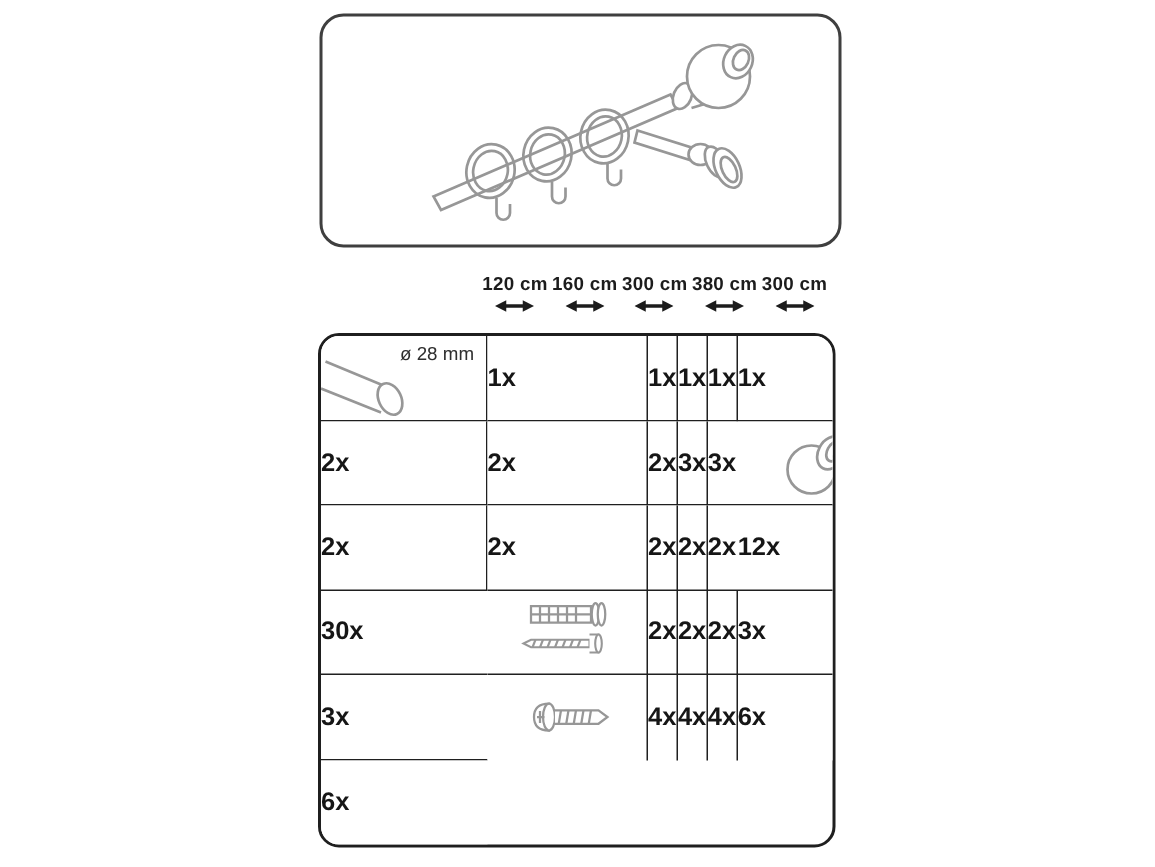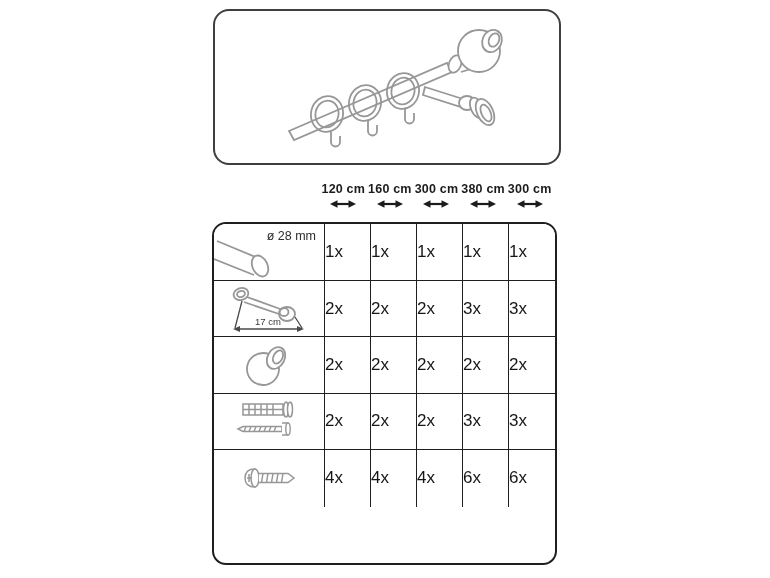--- a/index.html
+++ b/index.html
@@ -30,21 +30,21 @@
     border:2px solid #1f1f1f; border-radius:14px; overflow:hidden; background:#fff;
     display:grid; grid-template-columns:111px repeat(5, 1fr);
     grid-template-rows:repeat(6, 1fr);
   }
   .cell {
     border-right:1.5px solid #1f1f1f; border-bottom:1.5px solid #1f1f1f;
     display:flex; align-items:center; justify-content:flex-start; background:#fff;
   }
   .cell.last-col { border-right:none; }
   .cell.last-row { border-bottom:none; }
-  .qty { font-size:17px; font-weight:400; color:#161616; }
+  .qty { font-size:17px; font-weight:700; color:#161616; }
   .part svg { display:block; }
   .art { stroke:#979797; fill:none; stroke-width:1.8; }
   .artf { stroke:#979797; fill:#fff; stroke-width:1.8; }
   .dim { stroke:#4a4a4a; stroke-width:1.3; fill:none; }
   .dimf { fill:#4a4a4a; stroke:none; }
   .dimtext { font-family:"Liberation Sans", sans-serif; font-size:9.5px; fill:#3a3a3a; }
   .anno { font-family:"Liberation Sans", sans-serif; font-size:12.5px; fill:#2e2e2e; }
 </style>
 </head>
 <body>
@@ -134,55 +134,41 @@
         <ellipse class="artf" cx="46" cy="42" rx="7.5" ry="11" transform="rotate(-25 46 42)"></ellipse>
         <text class="anno" x="102" y="16" text-anchor="end">ø 28 mm</text>
       </svg>
     </div>
     <div class="cell qty">1x</div>
     <div class="cell qty">1x</div>
     <div class="cell qty">1x</div>
     <div class="cell qty">1x</div>
     <div class="cell qty last-col">1x</div>
 
-    <div class="cell part">
-      <svg width="106" height="52" viewBox="0 0 106 52">
-        <ellipse class="artf" cx="27" cy="11" rx="7.5" ry="6" transform="rotate(-18 27 11)"></ellipse>
-        <ellipse class="art" cx="27" cy="11" rx="4" ry="3" transform="rotate(-18 27 11)"></ellipse>
-        <line class="art" x1="33" y1="14" x2="69" y2="27"></line>
-        <line class="art" x1="30" y1="19" x2="65" y2="31"></line>
-        <ellipse class="artf" cx="73" cy="31" rx="8" ry="7"></ellipse>
-        <ellipse class="art" cx="70" cy="29" rx="4.5" ry="4"></ellipse>
-        <line class="dim" x1="21" y1="45" x2="28" y2="18" stroke-width="0.9"></line>
-        <line class="dim" x1="88" y1="45" x2="81" y2="34" stroke-width="0.9"></line>
-        <line class="dim" x1="22" y1="46" x2="87" y2="46"></line>
-        <polygon class="dimf" points="19,46 26,43 26,49"></polygon>
-        <polygon class="dimf" points="90,46 83,43 83,49"></polygon>
-        <text class="dimtext" x="54" y="42" text-anchor="middle">17 cm</text>
-      </svg>
-    </div>
     <div class="cell qty">2x</div>
     <div class="cell qty">2x</div>
     <div class="cell qty">2x</div>
     <div class="cell qty">3x</div>
     <div class="cell qty last-col">3x</div>
 
     <div class="cell part">
       <svg width="106" height="52" viewBox="0 0 106 52">
         <circle class="artf" cx="49" cy="30" r="16"></circle>
         <ellipse class="artf" cx="62" cy="19" rx="8.5" ry="11.5" transform="rotate(28 62 19)"></ellipse>
         <ellipse class="art" cx="64" cy="18" rx="4.5" ry="7" transform="rotate(28 64 18)"></ellipse>
       </svg>
     </div>
     <div class="cell qty">2x</div>
     <div class="cell qty">2x</div>
     <div class="cell qty">2x</div>
     <div class="cell qty">2x</div>
     <div class="cell qty last-col">2x</div>
 
+    <div class="cell qty">12x</div>
+    <div class="cell qty last-col">30x</div>
 
     <div class="cell part">
       <svg width="106" height="52" viewBox="0 0 106 52">
         <g stroke="#979797" stroke-width="1.5" fill="none">
           <path d="M29,9 H69 V20 H29 Z"></path>
           <line x1="35" y1="9" x2="35" y2="20"></line>
           <line x1="41" y1="9" x2="41" y2="20"></line>
           <line x1="47" y1="9" x2="47" y2="20"></line>
           <line x1="53" y1="9" x2="53" y2="20"></line>
           <line x1="59" y1="9" x2="59" y2="20"></line>

